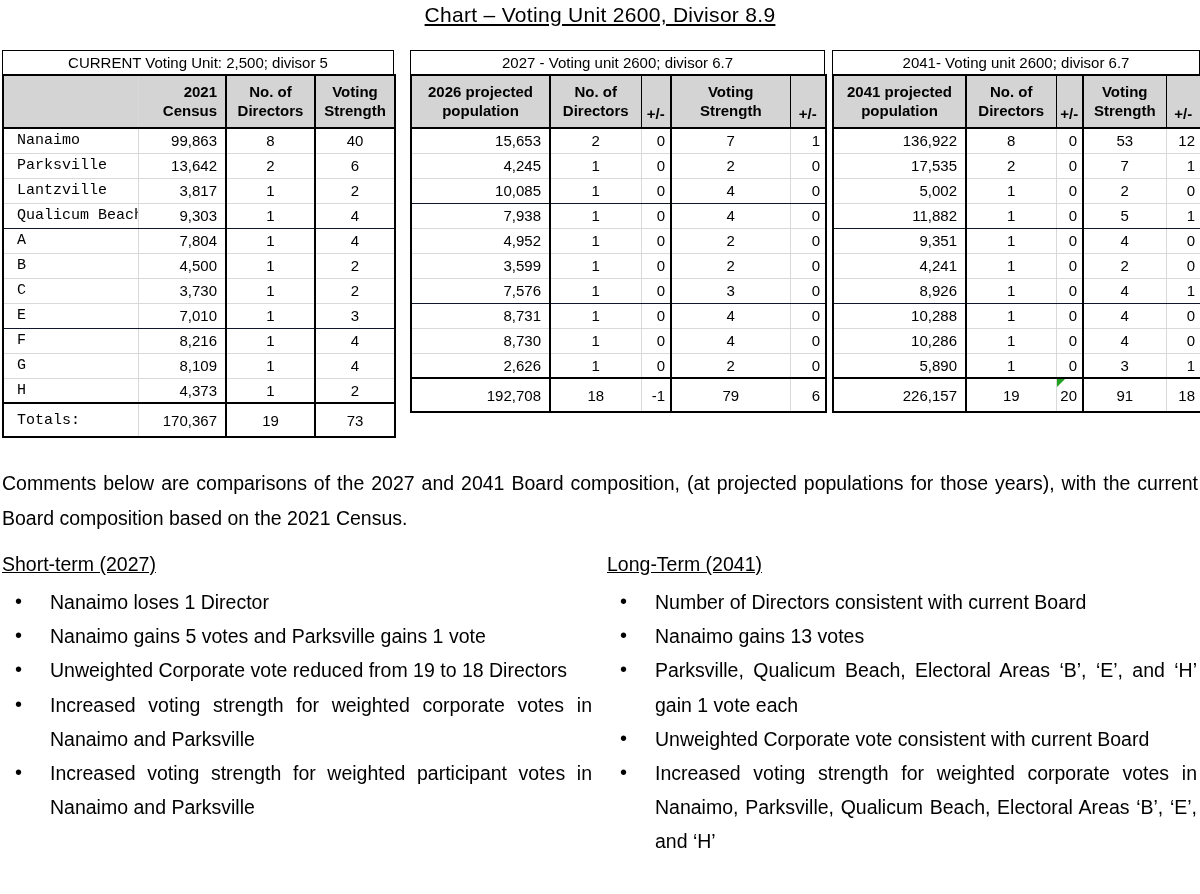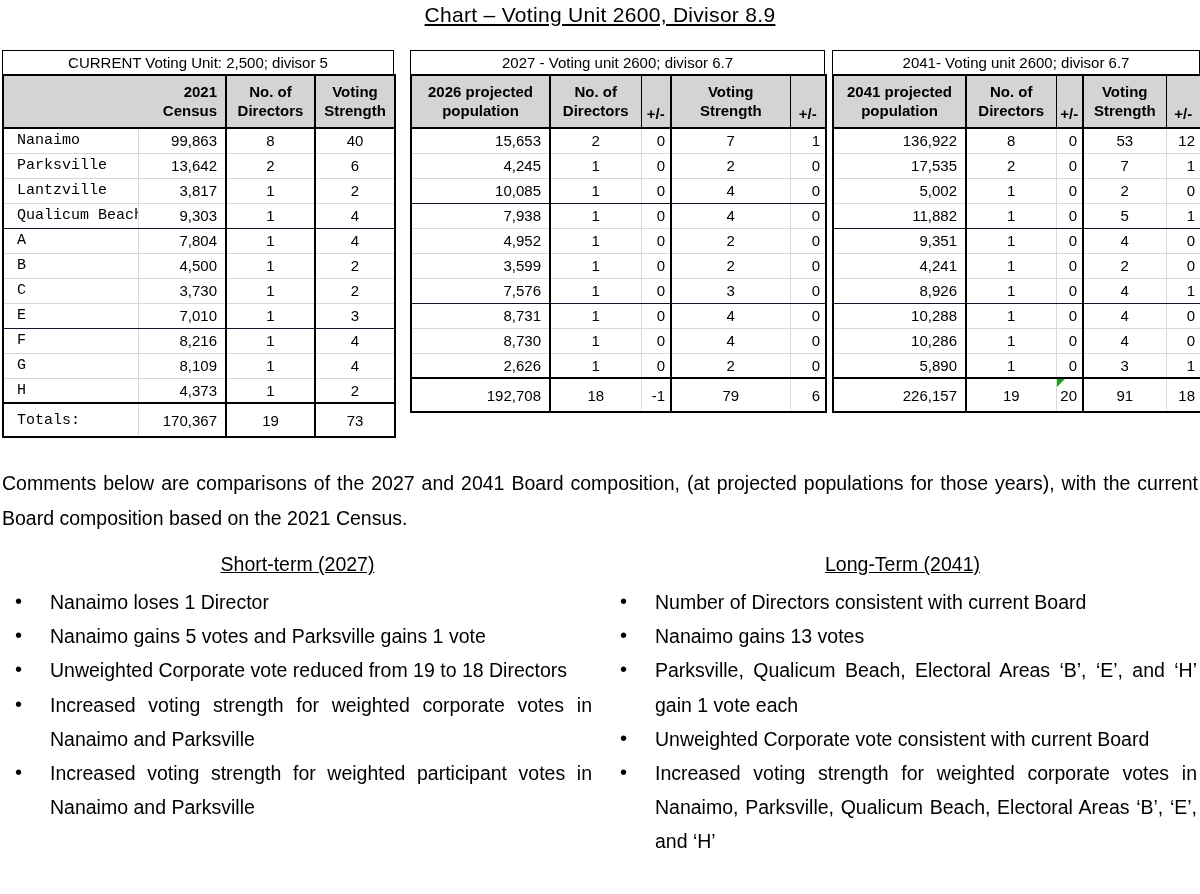--- a/index.html
+++ b/index.html
@@ -37,21 +37,21 @@
   .flag{position:absolute;top:0;left:0;width:0;height:0;
         border-top:8px solid #21a121;border-right:8px solid transparent;}
 
   
   .comments{font-size:19.5px;line-height:1.8;margin:28px 0 0;text-align:justify;}
 
   
   .cols{display:flex;margin-top:17px;}
   .col{flex:1;min-width:0;}
   .col + .col{margin-left:14px;}
-  .col h2{margin:0 0 9px;text-align:center;font-size:19.5px;font-weight:400;
+  .col h2{margin:0 0 9px;font-size:19.5px;font-weight:400;
           text-decoration:underline;}
   ul.blist{list-style:none;margin:0;padding:0;}
   .blist li{position:relative;padding-left:48px;padding-right:1px;text-align:justify;
             font-size:19.5px;line-height:1.75;}
   .dot{position:absolute;left:13px;top:-1px;font-size:20px;}
 </style>
 </head>
 <body>
 
 <div class="page">

